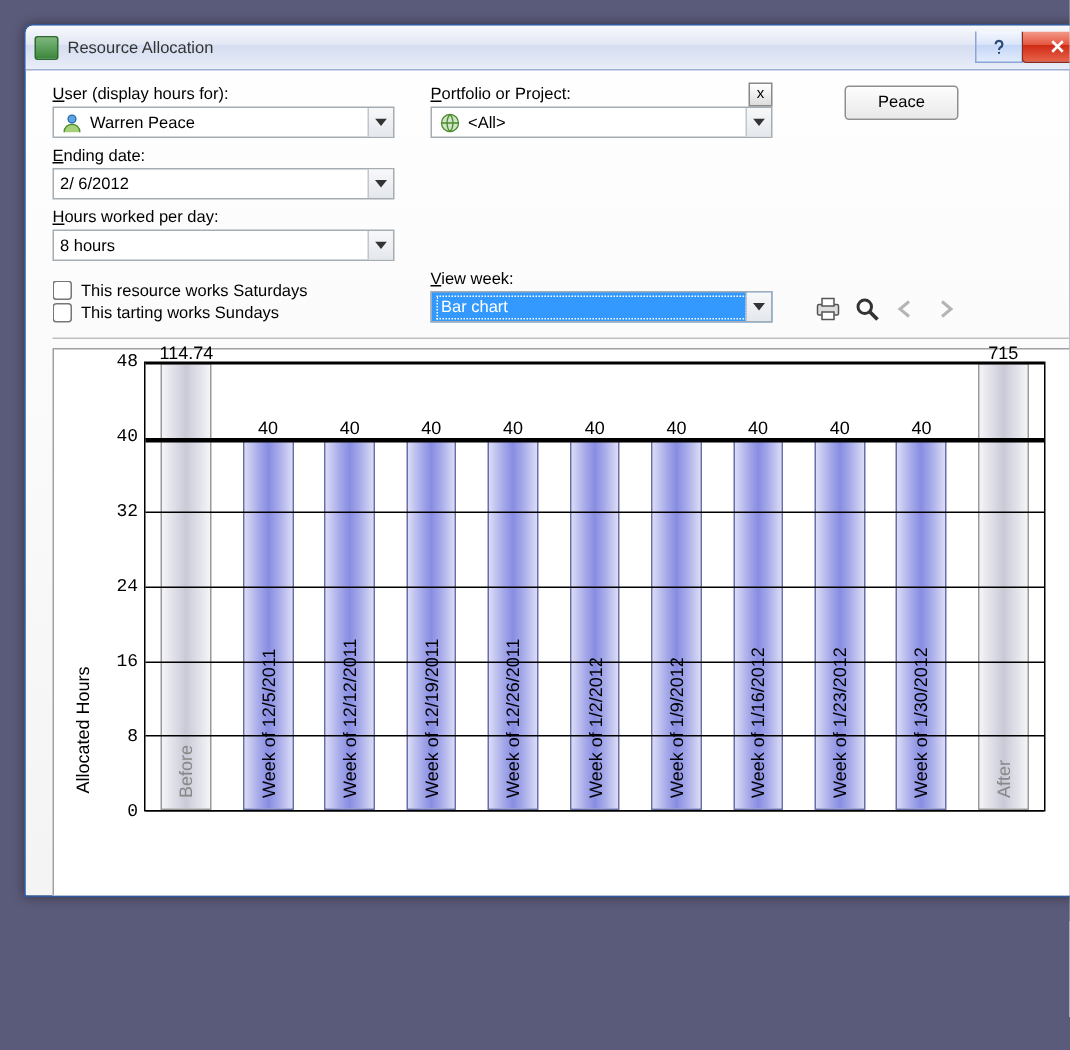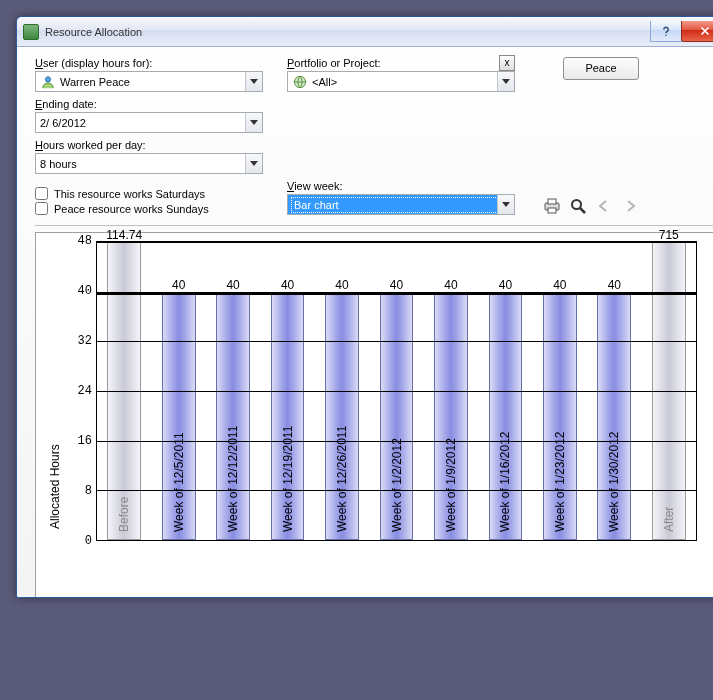--- a/index.html
+++ b/index.html
@@ -174,21 +174,21 @@
     </div>
 
     <div class="row" style="align-items:flex-end">
       <div class="col left">
         <div class="check">
           <input type="checkbox" style="">
           <span>This resource works Saturdays</span>
         </div>
         <div class="check">
           <input type="checkbox" style="">
-          <span>Peace resource works Sundays</span>
+          <span>This tarting works Sundays</span>
         </div>
       </div>
       <div class="col right">
         <label><span class="hot">V</span><span>iew week:</span></label>
         <div class="combo sel">
           <span class="c-text">Bar chart</span>
           <span class="c-arrow">
               <svg width="8" height="6">
                 <path d="M0 0h8L4 5z" fill="#333"></path>
               </svg>

